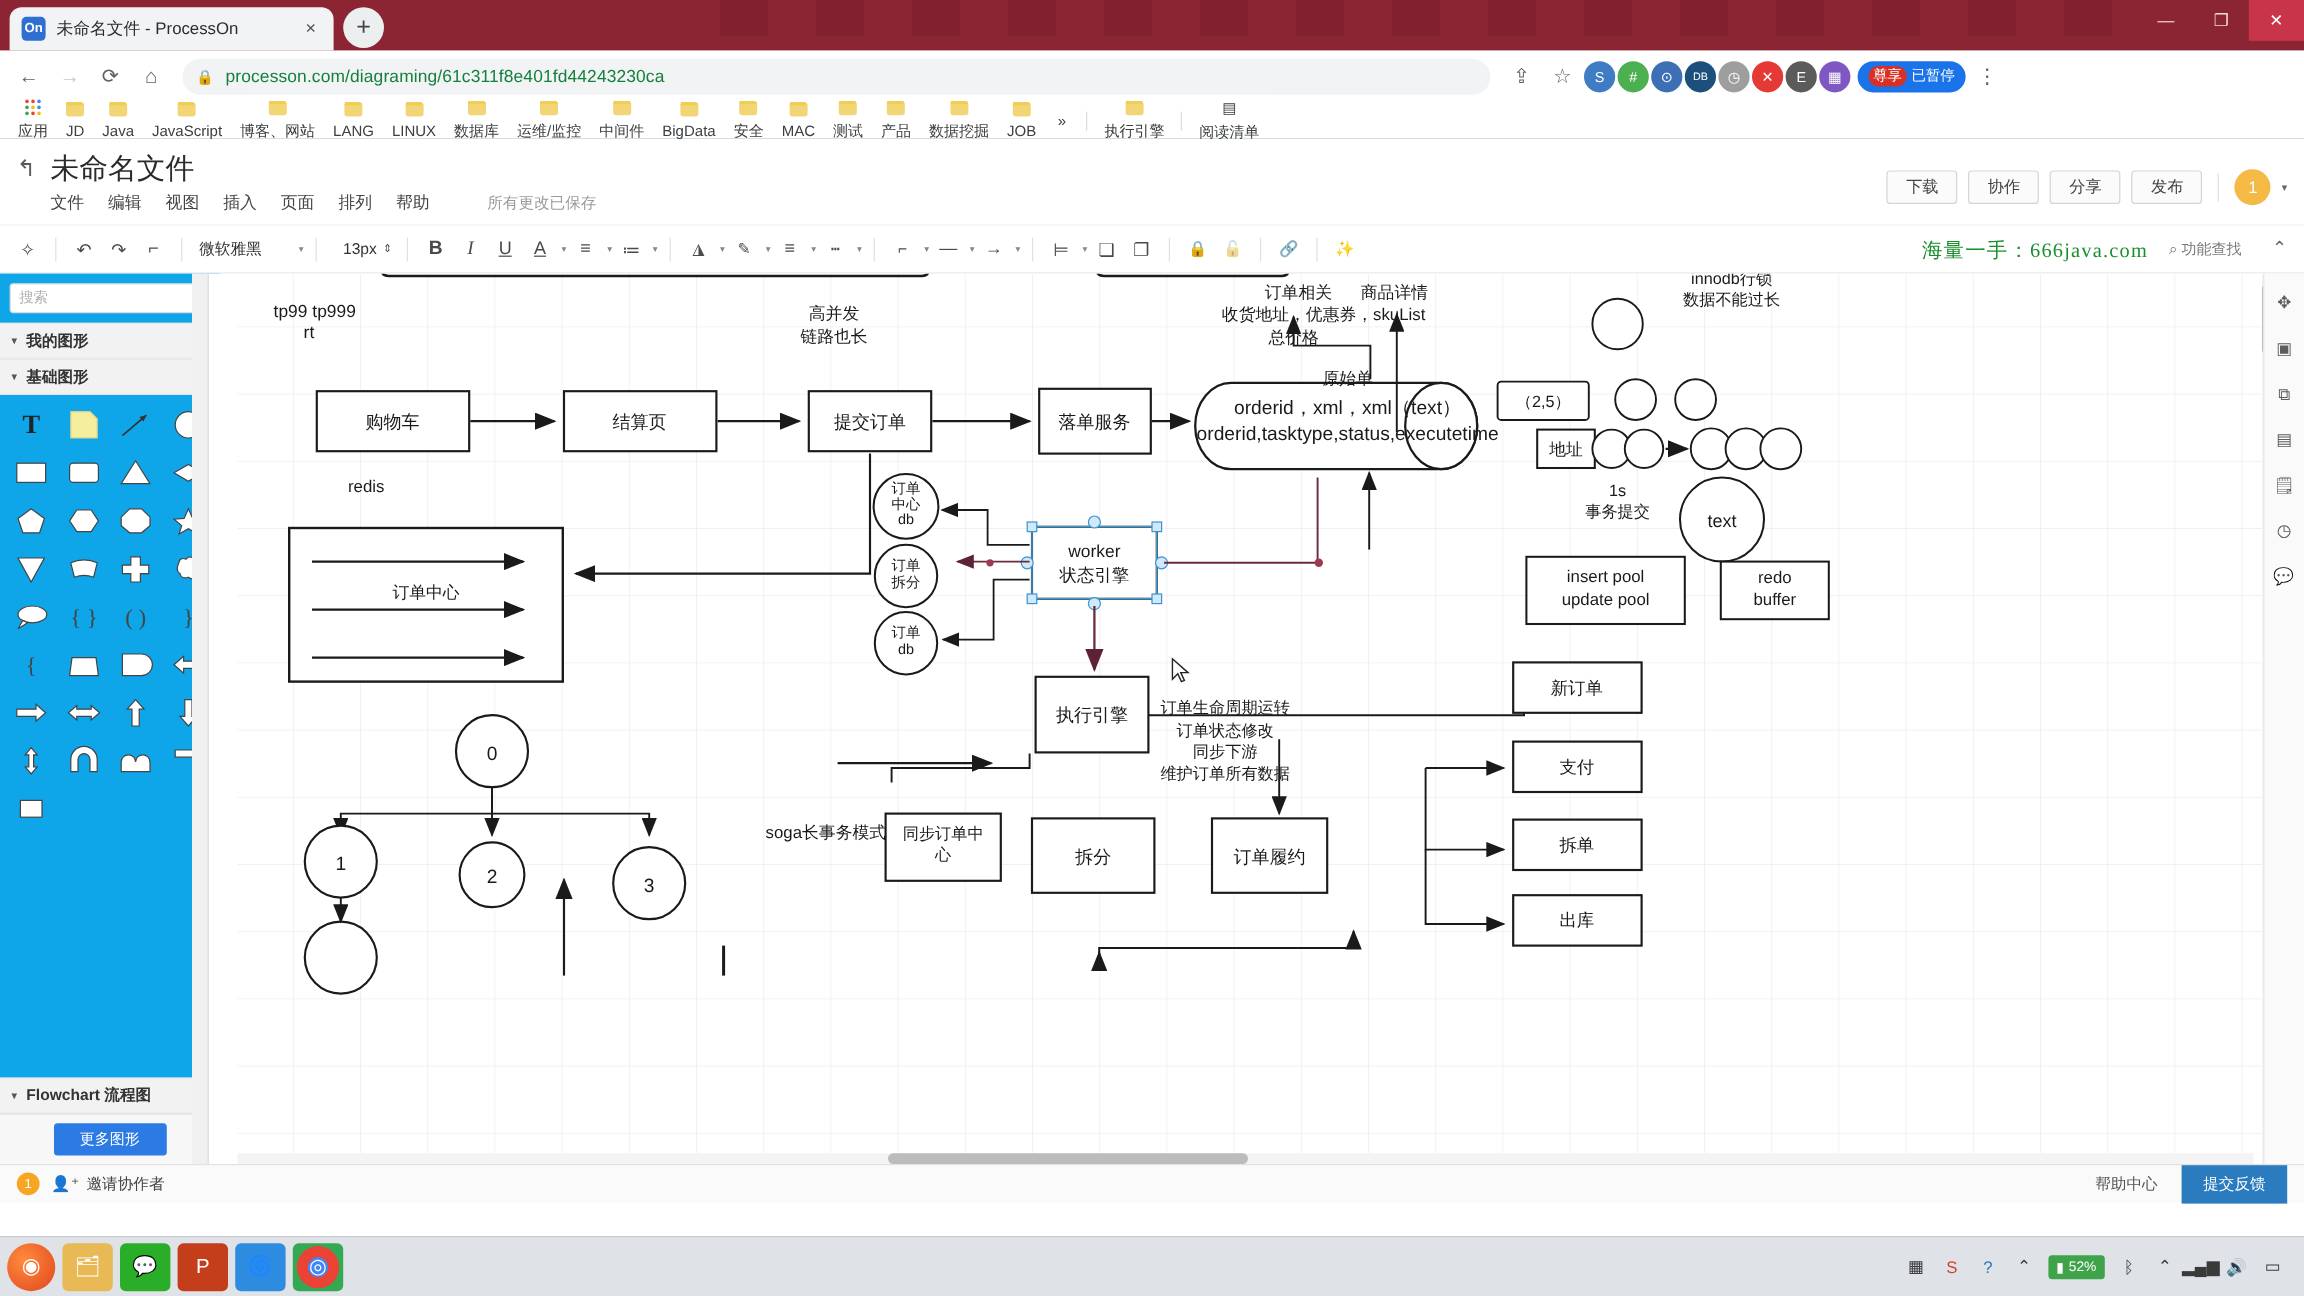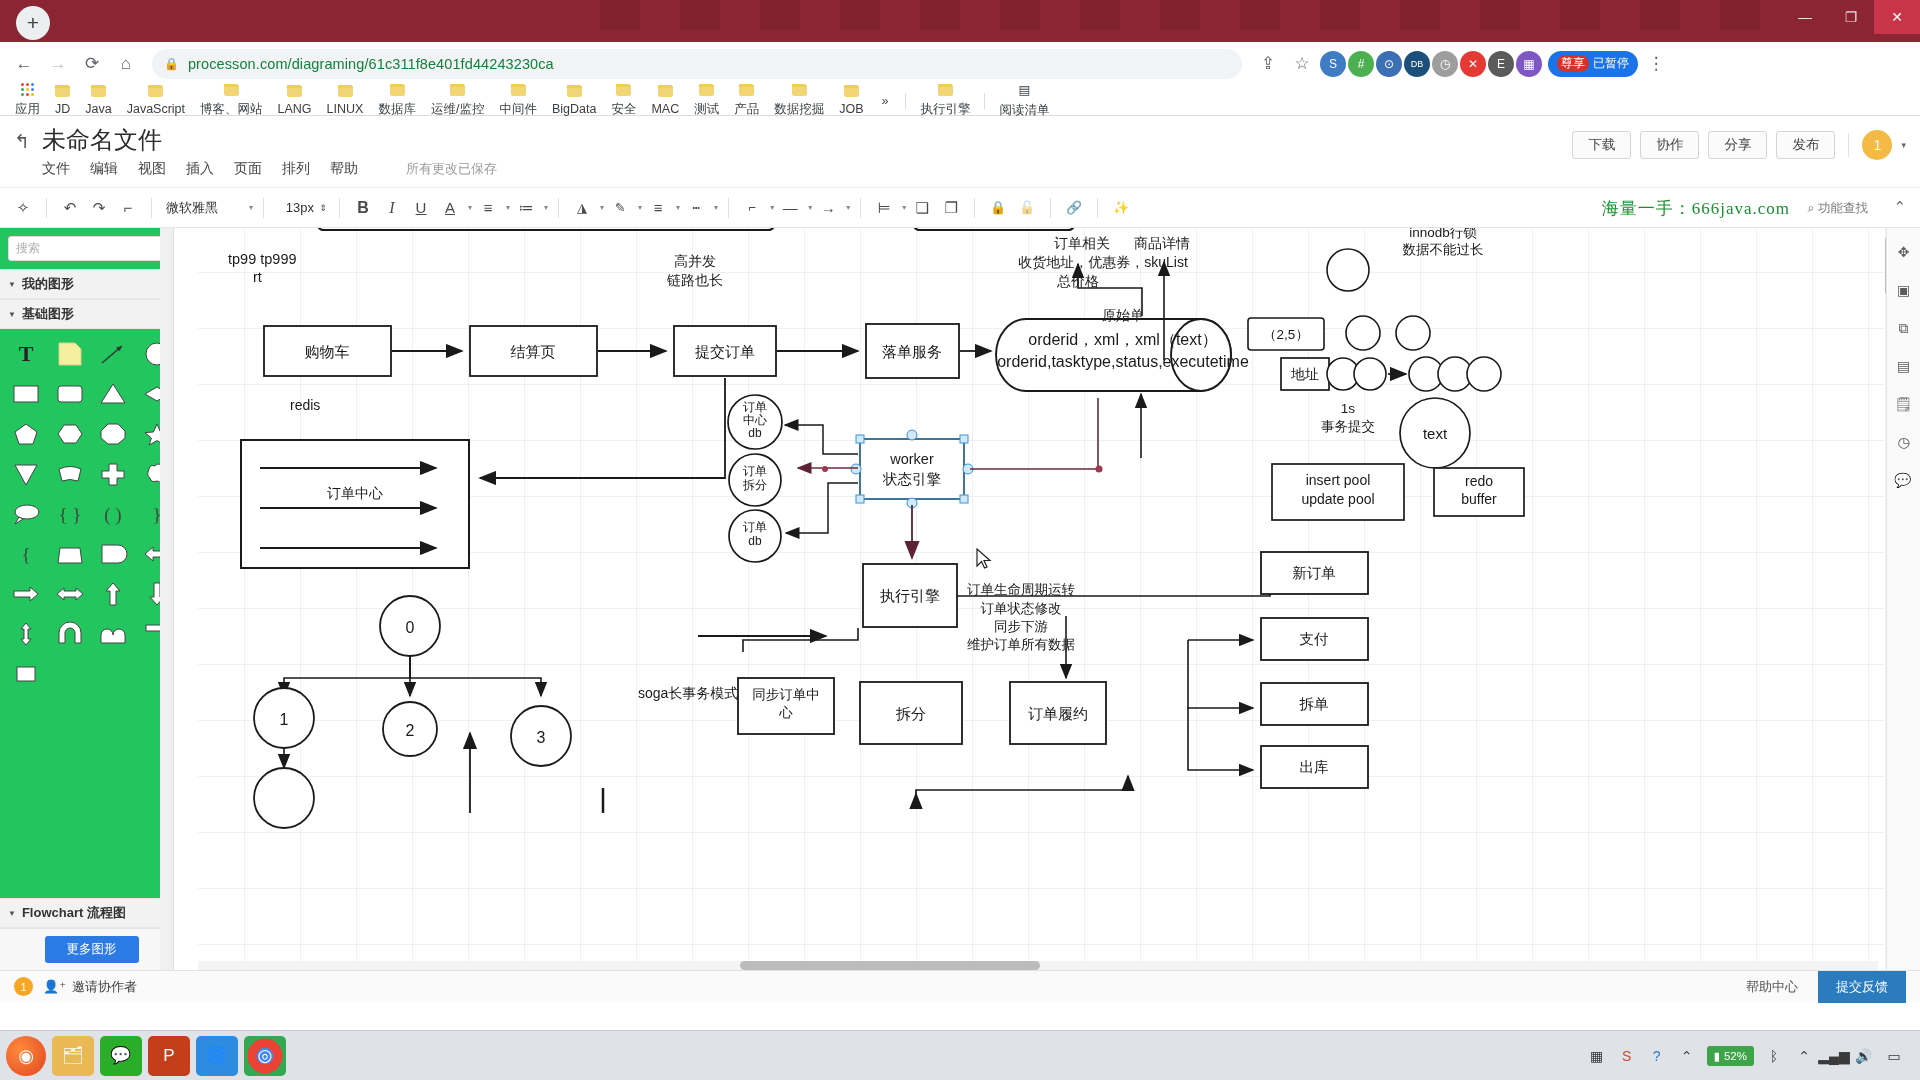--- a/index.html
+++ b/index.html
@@ -91,21 +91,21 @@
   .bm-sep { width:1px;height:16px;background:#dadce0;margin:0 6px; }
 
   
   .app { position: relative; height: 886px; background: #fff; }
 
   .app-header { height: 72px; position: relative; border-bottom: 1px solid #eee;}
   .app-back { position: absolute; left: 14px; top: 14px; font-size: 19px; color: #5a5a5a; }
   .doc-title { position: absolute; left: 42px; top: 8px; font-size: 24px; color: #2b2b2b; }
   .menubar { position: absolute; left: 42px; top: 44px; display: flex; align-items: center; gap: 20px; font-size: 14px; color: #444; }
   .menubar .saved { color: #9b9b9b; font-size: 13px; margin-left: 28px; }
-  .header-actions { position: absolute; right: 14px; top: 14px; display: flex; align-items: center; gap: 9px; }
+  .header-actions { position: absolute; right: 14px; top: 25px; display: flex; align-items: center; gap: 9px; }
   .hbtn {
     height: 28px; padding: 0 15px; border: 1px solid #d5d5d5; border-radius: 3px;
     background: #fbfbfb; font-size: 13.5px; color: #444; display: flex; align-items: center;
   }
   .hdivider { width:1px;height:24px;background:#e2e2e2;margin:0 4px;}
   .avatar {
     width: 30px; height: 30px; border-radius: 50%; background: #f5b945; color: #fff;
     display: flex; align-items: center; justify-content: center; font-size: 14px;
   }
   .caret { font-size: 9px; color: #666; }
@@ -122,21 +122,21 @@
   .tb-watermark {
     position: absolute; right: 130px; top: 9px; font-size: 17px; color: #1a8f2e;
     font-family: "Liberation Serif", serif; letter-spacing: 1px;
   }
   .tb-search { position:absolute; right: 52px; top: 12px; font-size: 12.5px; color:#7a7a7a; }
   .tb-collapse { position:absolute; right: 14px; top: 10px; font-size:15px; color:#666;}
 
   
   .shapepanel {
     position: absolute; left: 0; top: 112px; width: 184px; bottom: 32px;
-    background: #22c55e; border-right: 1px solid #e0e0e0;
+    background: #0ea5e9; border-right: 1px solid #e0e0e0;
   }
   .searchbox {
     margin: 8px; height: 25px; background:#fff; border:1px solid #dcdcdc; border-radius:3px;
     display:flex; align-items:center; padding: 0 7px; justify-content:space-between;
   }
   .searchbox span { font-size:12px;color:#b0b0b0;}
   .panel-sec {
     height: 30px; display:flex; align-items:center; gap:6px; padding: 0 8px;
     font-size: 13px; color:#333; border-top:1px solid #e8e8e8; border-bottom:1px solid #e8e8e8;
     background: #f2f2f2; font-weight: bold;
@@ -214,20 +214,25 @@
   
   .dtext { font-family: "Liberation Sans","DejaVu Sans",sans-serif; fill:#1a1a1a; }
 </style>
 </head>
 <body>
 
 <div class="browser">
 
   <div class="tabstrip">
     <div class="tabstrip-bg-img"></div>
+    <div class="tab">
+      <div class="tab-favicon">On</div>
+      <div class="tab-title">未命名文件 - ProcessOn</div>
+      <div class="tab-close">×</div>
+    </div>
     <div class="newtab">+</div>
     <div class="wincontrols">
       <div>—</div>
       <div>❐</div>
       <div class="wc-close">✕</div>
     </div>
   </div>
 
   <div class="navbar">
     <div class="navicon">←</div>

